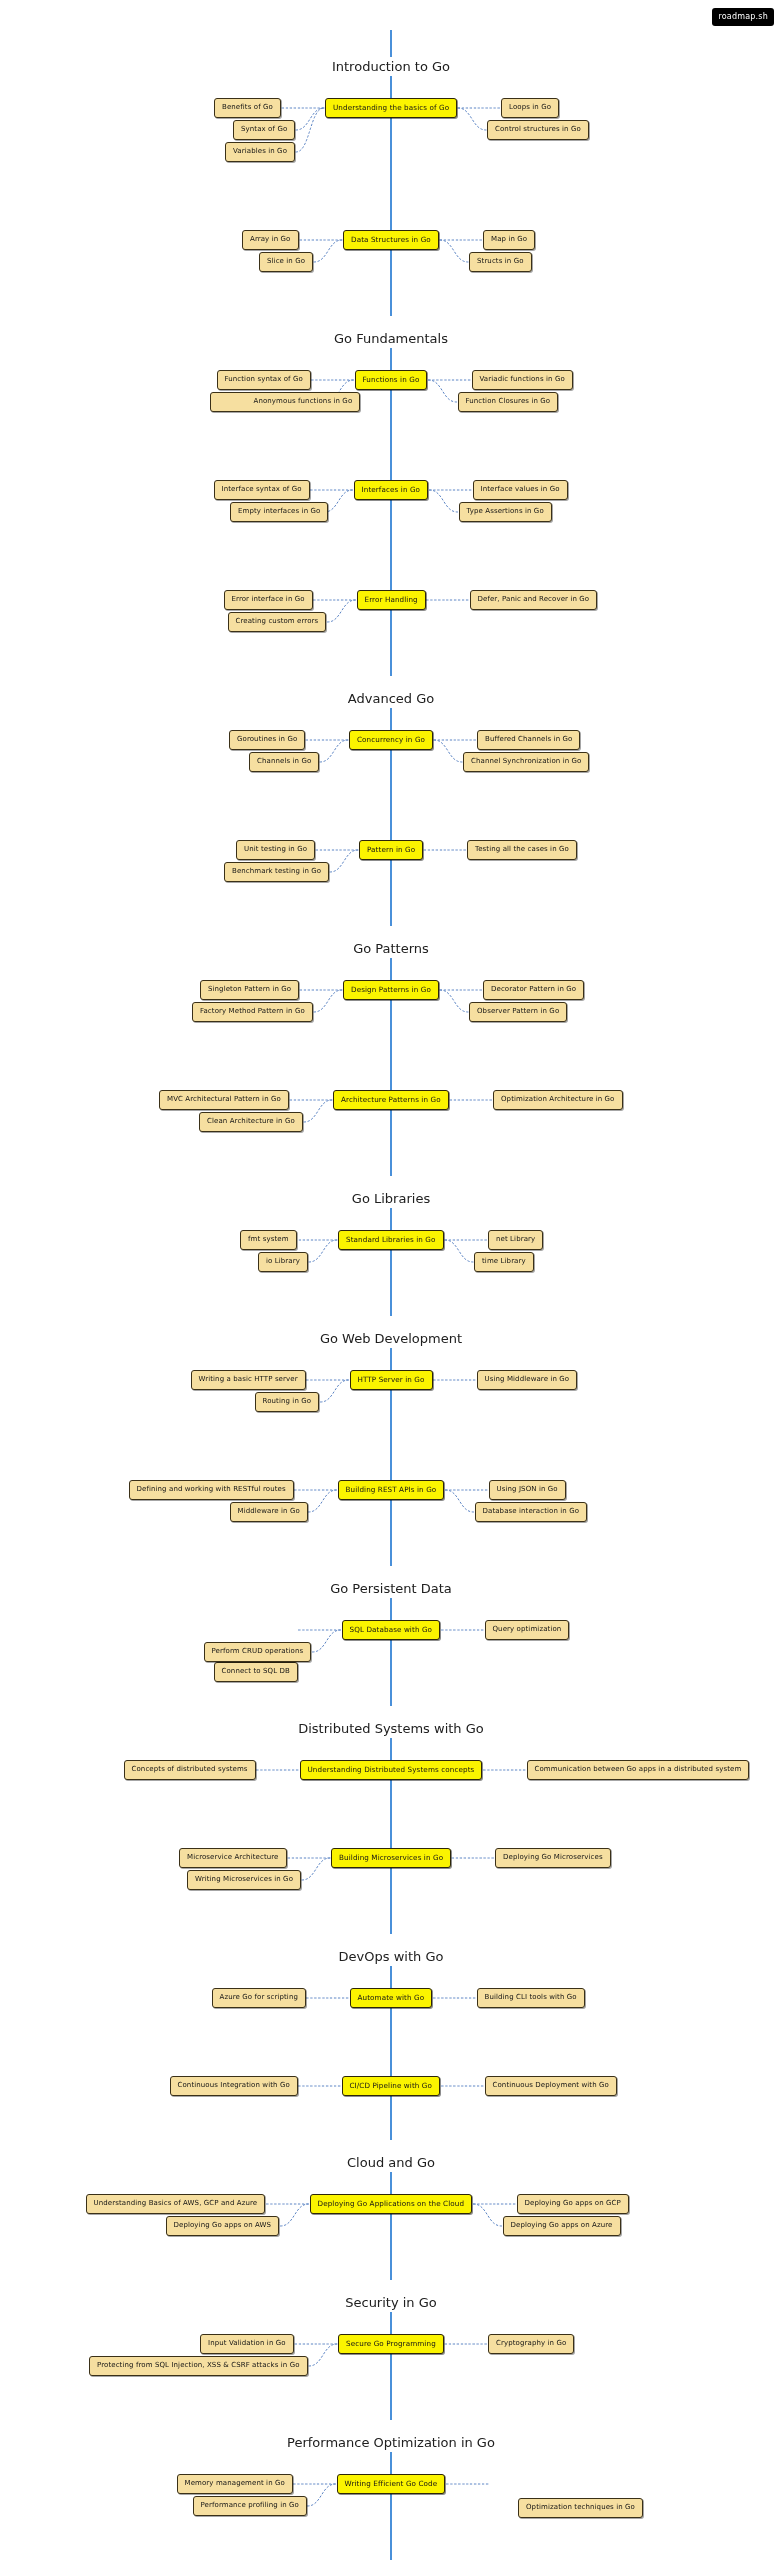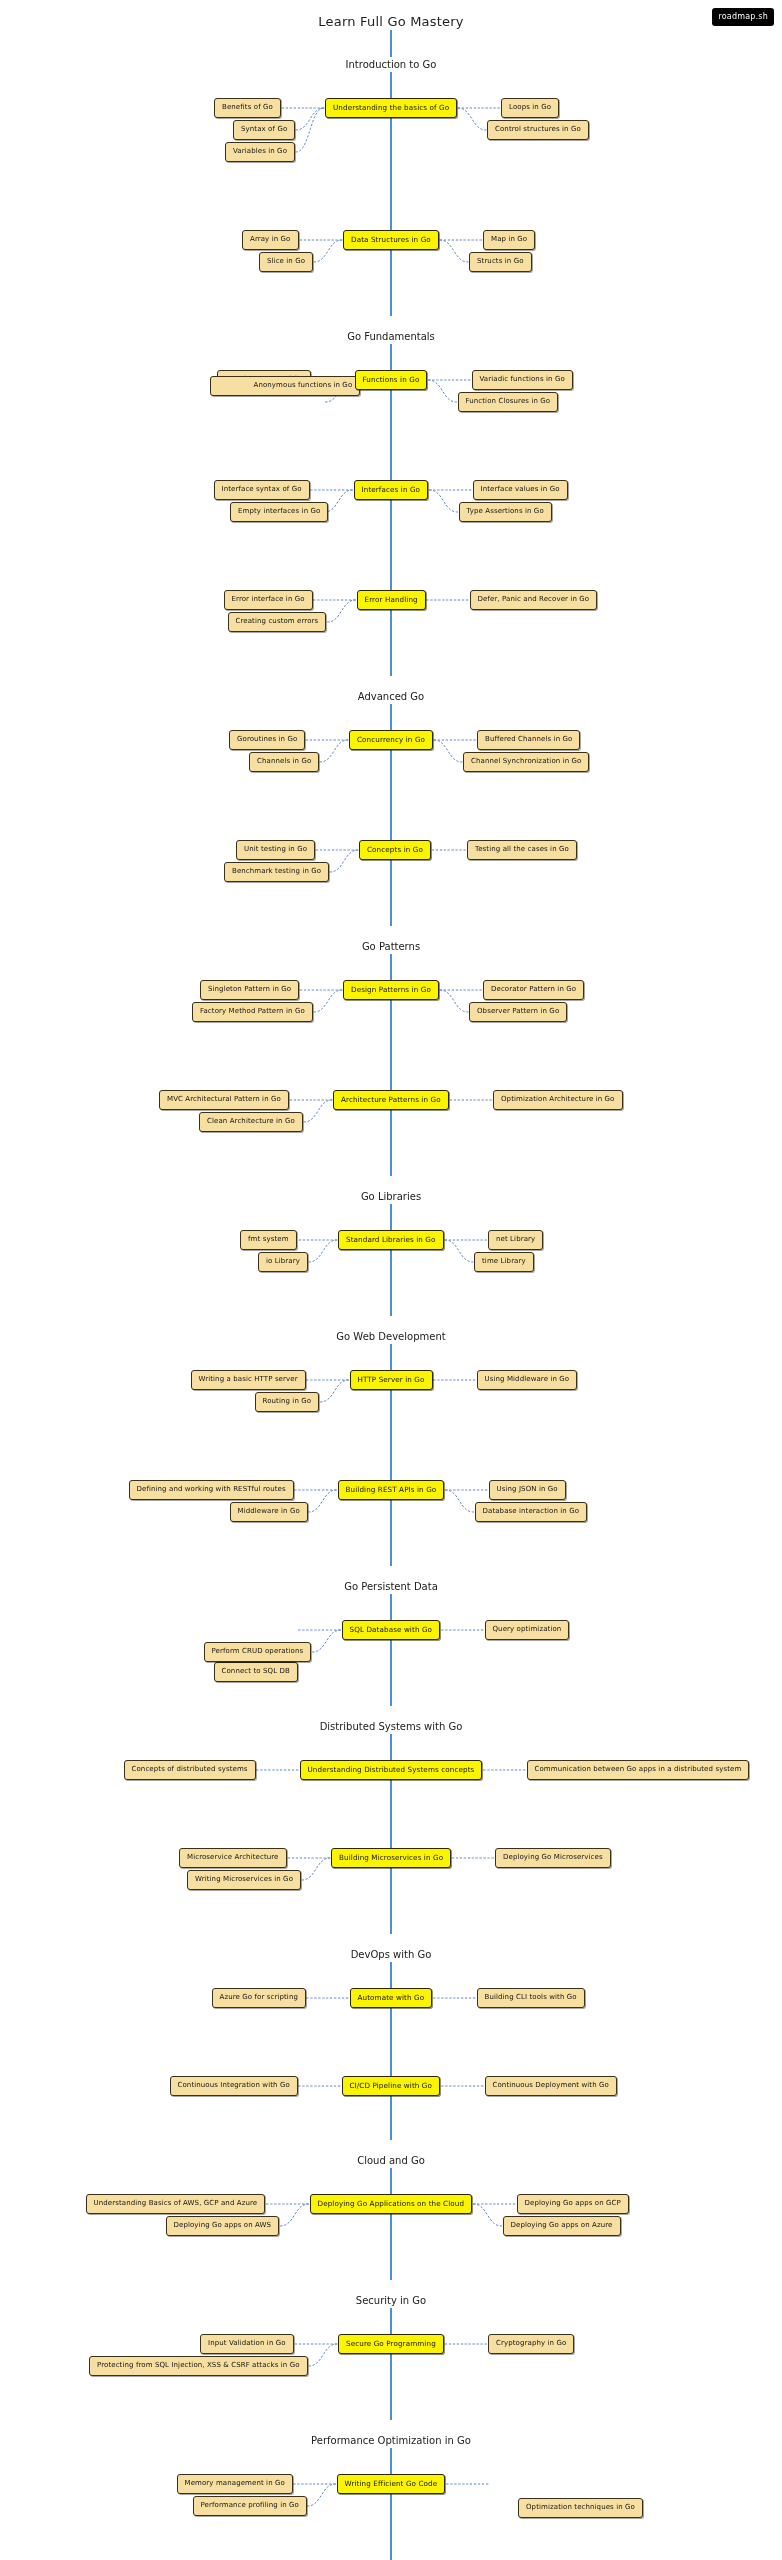--- a/index.html
+++ b/index.html
@@ -52,21 +52,21 @@
     margin-left:-1px;
     background:#4a90d9;
     z-index:0;
   }
 
   
   .section-label{
     position:absolute;
     left:0; right:0;
     text-align:center;
-    font-size:10px;
+    font-size:13px;
     color:#202020;
     z-index:3;
   }
   .section-label span{
     background:#ffffff;
     padding:2px 8px;
     display:inline-block;
   }
 
   .node{
@@ -108,21 +108,20 @@
     stroke-width:1;
     stroke-dasharray:1.5 2.5;
     stroke-linecap:round;
   }
 </style>
 </head>
 <body>
 
 <div id="root" style="height: 2728px;">
 
-  <div class="page-title">Learn Full Go Mastery</div>
   <div class="brand">roadmap.sh</div>
 
   <svg class="links" id="link-layer" viewBox="0 0 782 2560" preserveAspectRatio="none">
       <path d="M 282 108 C 303 108, 303 108, 324 108" class="link"></path>
       <path d="M 296 130 C 310 130, 310 108, 324 108" class="link"></path>
       <path d="M 296 152 C 310 152, 310 108, 324 108" class="link"></path>
       <path d="M 458 108 C 479 108, 479 108, 500 108" class="link"></path>
       <path d="M 458 108 C 472 108, 472 130, 486 130" class="link"></path>
       <path d="M 300 240 C 321 240, 321 240, 342 240" class="link"></path>
       <path d="M 314 262 C 328 262, 328 240, 342 240" class="link"></path>
@@ -215,39 +214,39 @@
       <div class="node" style="left: 501px; top: 98px;">Loops in Go</div>
       <div class="node" style="left: 487px; top: 120px;">Control structures in Go</div>
       <div class="node main" style="left: 343px; top: 230px;">Data Structures in Go</div>
       <div class="node" style="left: 242px; top: 230px;">Array in Go</div>
       <div class="node" style="left: 259px; top: 252px;">Slice in Go</div>
       <div class="node" style="left: 483px; top: 230px;">Map in Go</div>
       <div class="node" style="left: 469px; top: 252px;">Structs in Go</div>
       <div class="section-label" style="top: 329px;"><span>Go Fundamentals</span></div>
       <div class="node main" style="left: 354.5px; top: 370px;">Functions in Go</div>
       <div class="node" style="left: 216.5px; top: 370px;">Function syntax of Go</div>
-      <div class="node" style="left: 209.5px; top: 376px; padding-left: 43px;">Anonymous functions in Go</div>
+      <div class="node" style="left: 209.5px; top: 392px; padding-left: 43px;">Anonymous functions in Go</div>
       <div class="node" style="left: 471.5px; top: 370px;">Variadic functions in Go</div>
       <div class="node" style="left: 457.5px; top: 392px;">Function Closures in Go</div>
       <div class="node main" style="left: 353.5px; top: 480px;">Interfaces in Go</div>
       <div class="node" style="left: 213.5px; top: 480px;">Interface syntax of Go</div>
       <div class="node" style="left: 230px; top: 502px;">Empty interfaces in Go</div>
       <div class="node" style="left: 472.5px; top: 480px;">Interface values in Go</div>
       <div class="node" style="left: 458.5px; top: 502px;">Type Assertions in Go</div>
       <div class="node main" style="left: 356.5px; top: 590px;">Error Handling</div>
       <div class="node" style="left: 223.5px; top: 590px;">Error interface in Go</div>
       <div class="node" style="left: 227.5px; top: 612px;">Creating custom errors</div>
       <div class="node" style="left: 469.5px; top: 590px;">Defer, Panic and Recover in Go</div>
       <div class="section-label" style="top: 689px;"><span>Advanced Go</span></div>
       <div class="node main" style="left: 349px; top: 730px;">Concurrency in Go</div>
       <div class="node" style="left: 229px; top: 730px;">Goroutines in Go</div>
       <div class="node" style="left: 249px; top: 752px;">Channels in Go</div>
       <div class="node" style="left: 477px; top: 730px;">Buffered Channels in Go</div>
       <div class="node" style="left: 463px; top: 752px;">Channel Synchronization in Go</div>
-      <div class="node main" style="left: 359px; top: 840px;">Concepts in Go</div>
+      <div class="node main" style="left: 359px; top: 840px;">Pattern in Go</div>
       <div class="node" style="left: 236px; top: 840px;">Unit testing in Go</div>
       <div class="node" style="left: 224px; top: 862px;">Benchmark testing in Go</div>
       <div class="node" style="left: 467px; top: 840px;">Testing all the cases in Go</div>
       <div class="section-label" style="top: 939px;"><span>Go Patterns</span></div>
       <div class="node main" style="left: 343px; top: 980px;">Design Patterns in Go</div>
       <div class="node" style="left: 200px; top: 980px;">Singleton Pattern in Go</div>
       <div class="node" style="left: 192px; top: 1002px;">Factory Method Pattern in Go</div>
       <div class="node" style="left: 483px; top: 980px;">Decorator Pattern in Go</div>
       <div class="node" style="left: 469px; top: 1002px;">Observer Pattern in Go</div>
       <div class="node main" style="left: 333px; top: 1090px;">Architecture Patterns in Go</div>

